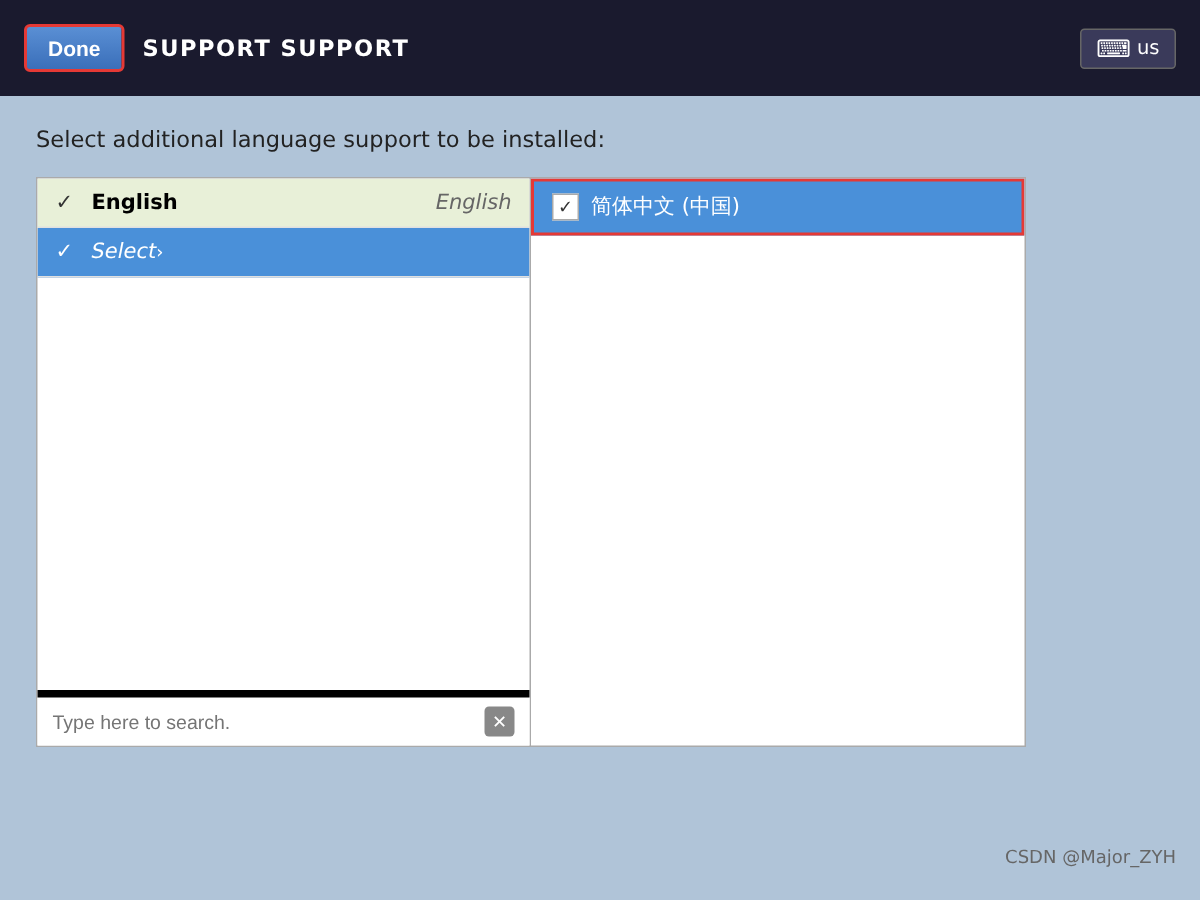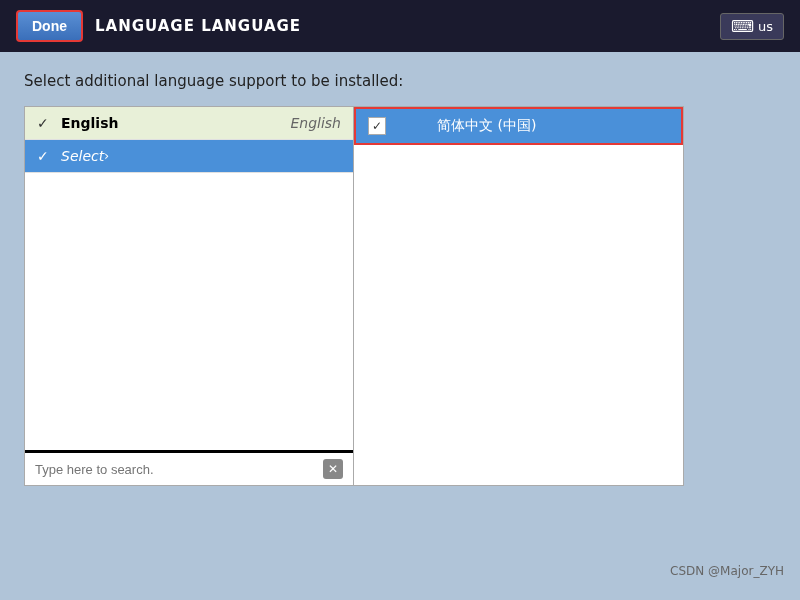--- a/index.html
+++ b/index.html
@@ -12,21 +12,21 @@
       overflow: hidden;
       position: relative;
     }
 
     
     .header {
       display: flex;
       align-items: center;
       justify-content: space-between;
       background: #1a1a2e;
-      height: 52px;
+      height: 64px;
       padding: 0 16px;
     }
     .header-left {
       display: flex;
       align-items: center;
       gap: 12px;
     }
     .done-button {
       background: linear-gradient(to bottom, #5a8fd4, #3a6fba);
       color: white;
@@ -130,21 +130,21 @@
     .list-item-arrow {
       color: #333;
       font-size: 12px;
     }
     .list-item-arrow.white {
       color: white;
     }
 
     
     .search-bar {
-      border-top: 3px solid #000000;
+      border-top: 5px solid #000000;
       display: flex;
       align-items: center;
       padding: 6px 10px;
       background: white;
       gap: 6px;
     }
     .search-input {
       flex: 1;
       border: none;
       outline: none;
@@ -195,21 +195,20 @@
       display: flex;
       align-items: center;
       justify-content: center;
       color: #333;
       font-size: 12px;
       flex-shrink: 0;
     }
     .right-item-name {
       font-size: 14px;
       font-weight: normal;
-      margin-left: 43px;
     }
 
     
     .watermark {
       position: absolute;
       bottom: 22px;
       right: 16px;
       color: #666;
       font-size: 12px;
     }
@@ -219,21 +218,21 @@
       display: inline-block;
       font-size: 16px;
     }
   </style>
 </head>
 <body>
 
 <div class="header">
   <div class="header-left">
     <button class="done-button">Done</button>
-    <span class="header-title">LANGUAGE LANGUAGE</span>
+    <span class="header-title">SUPPORT SUPPORT</span>
   </div>
   <div class="header-right">
     <div class="keyboard-indicator">
       <span class="kb-icon">⌨</span>
       <span>us</span>
     </div>
   </div>
 </div>
 
 <div class="content">

